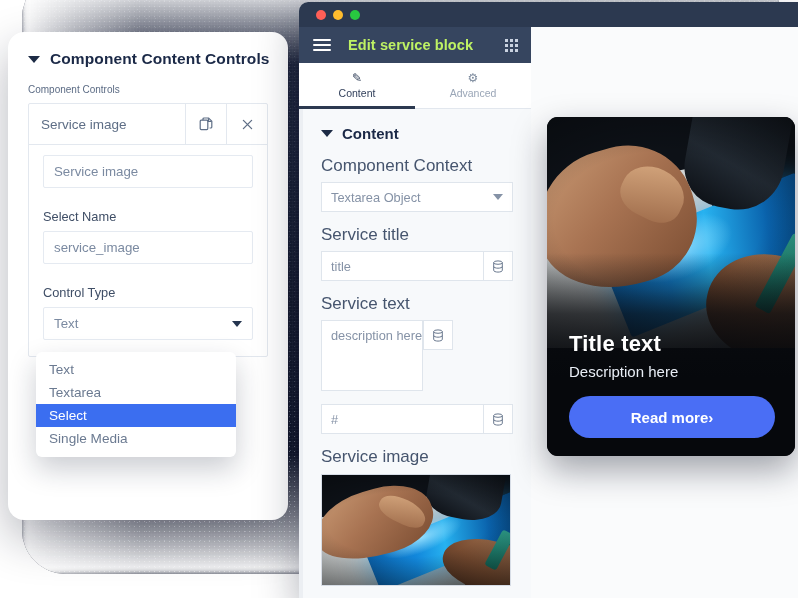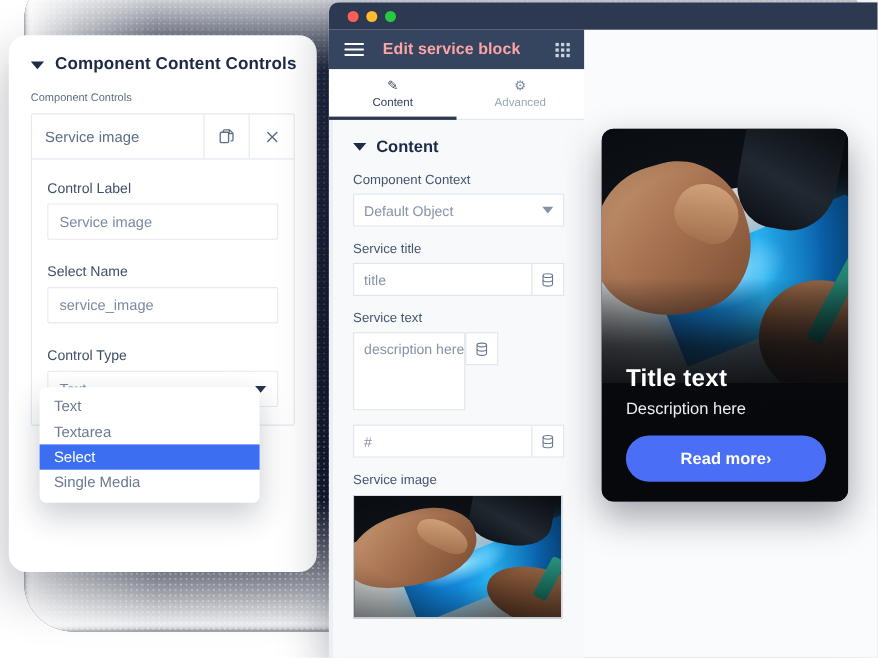--- a/index.html
+++ b/index.html
@@ -94,50 +94,50 @@
     position:absolute;left:299px;top:2px;width:499px;height:596px;
     background:#fafbfc;border-radius:9px 0 0 0;
     box-shadow:0 16px 44px rgba(12,18,38,.34);
     overflow:hidden;
   }
   .titlebar{height:25px;background:#2c3950;display:flex;align-items:center;padding-left:17px;gap:7px;}
   .dot{width:10px;height:10px;border-radius:50%;}
   .appbar{height:36px;background:#36455f;display:flex;align-items:center;width:232px;}
   .hamb{width:18px;margin-left:14px;display:flex;flex-direction:column;gap:3px;}
   .hamb i{display:block;height:2px;background:#fff;border-radius:1px;}
-  .appttl{color:#fca5a5;font-size:14.5px;font-weight:bold;margin-left:17px;letter-spacing:.1px;}
+  .appttl{color:#bef264;font-size:14.5px;font-weight:bold;margin-left:17px;letter-spacing:.1px;}
   .grid3{margin-left:auto;margin-right:13px;display:grid;grid-template-columns:repeat(3,3px);grid-template-rows:repeat(3,3px);gap:2px;}
   .grid3 i{background:#c9d2e0;display:block;width:3px;height:3px;}
 
   .tabs{width:232px;height:45px;background:#fff;display:flex;border-bottom:1px solid #e2e7ee;position:relative;}
   .tab{flex:1;display:flex;flex-direction:column;align-items:center;justify-content:center;gap:3px;font-size:10.5px;}
   .tab .ic{font-size:12px;line-height:12px;}
   .tab.active{color:#33415c;}
   .tab.active .ic{color:#2b3a54;}
   .tab.idle{color:#9aa6b7;}
   .tab.idle .ic{color:#7d8b9e;}
   .tabund{position:absolute;left:0;bottom:-1px;width:116px;height:3px;background:#2c3950;}
 
   .panel{width:232px;height:515px;background:linear-gradient(90deg,#eceff3 0 4px,#f7f9fb 4px 100%);padding:0;}
   .panel-inner{padding:16px 18px 0 22px;}
   .p-head{display:flex;align-items:center;gap:9px;margin-bottom:14px;}
   .p-title{font-size:15px;font-weight:bold;color:#1b2947;}
-  .p-label{font-size:12px;color:#46556e;margin:0 0 6px 0;}
+  .p-label{font-size:17px;color:#46556e;margin:0 0 6px 0;}
   .p-gap{height:13px;}
   .p-fld{height:28px;border:1px solid #dfe5ec;background:#fff;display:flex;align-items:center;font-size:12.8px;color:#8592a6;padding-left:9px;}
   .p-fld.sel{justify-content:space-between;padding-right:9px;}
   .p-combo{display:flex;border-radius:10px;}
   .p-combo .p-fld{flex:1;border-right:none;}
   .dbbtn{width:28px;height:28px;border:1px solid #dfe5ec;background:#fff;display:flex;align-items:center;justify-content:center;}
   .p-area{height:62px;border:1px solid #dfe5ec;background:#fff;font-size:12.8px;color:#8592a6;padding:7px 0 0 9px;}
   .thumb{margin-top:7px;width:188px;height:110px;border:1px solid #d7dde6;overflow:hidden;position:relative;background:#10151b;}
 
   
   #preview{
-    position:absolute;left:547px;top:117px;width:224px;height:339px;
+    position:absolute;left:547px;top:117px;width:248px;height:339px;
     border-radius:11px;overflow:hidden;background:#0b0d12;
     box-shadow:0 14px 34px rgba(10,16,34,.38);
   }
   #preview .pv-text{position:absolute;left:22px;right:20px;bottom:18px;}
   .pv-title{color:#fff;font-size:22px;font-weight:bold;letter-spacing:.2px;}
   .pv-desc{color:#e9eef6;font-size:15px;margin-top:6px;}
   .pv-btn{margin-top:16px;height:42px;border-radius:21px;background:#4a6ef5;color:#fff;
           display:flex;align-items:center;justify-content:center;gap:0;font-size:15px;font-weight:bold;}
   .pv-chev{font-size:15px;font-weight:bold;}
 
@@ -195,21 +195,20 @@
           <path d="M10.4 2.2v3.2h3.2"></path>
         </svg>
       </div>
       <div class="ctrl-btn">
         <svg width="15" height="15" viewBox="0 0 15 15" stroke="#5e6e86" stroke-width="1.3" stroke-linecap="round">
           <path d="M3.4 3.4 L11.6 11.6 M11.6 3.4 L3.4 11.6"></path>
         </svg>
       </div>
     </div>
     <div class="ctrl-body">
-      <div class="fld-label">Control Label</div>
       <div class="fld">Service image</div>
 
       <div class="p-gap"></div>
       <div class="fld-label">Select Name</div>
       <div class="fld">service_image</div>
 
       <div class="p-gap"></div>
       <div class="fld-label">Control Type</div>
       <div class="fld select">
         <span>Text</span>
@@ -269,21 +268,21 @@
   <div class="panel">
     <div class="panel-inner">
 
       <div class="p-head">
         <span class="caret"></span>
         <span class="p-title">Content</span>
       </div>
 
       <div class="p-label">Component Context</div>
       <div class="p-fld sel">
-        <span>Default Object</span>
+        <span>Textarea Object</span>
         <span class="selcaret" style="border-top-color:#8592a6"></span>
       </div>
 
       <div class="p-gap"></div>
       <div class="p-label">Service title</div>
       <div class="p-combo">
         <div class="p-fld">title</div>
         <div class="dbbtn">
           <svg width="12" height="13" viewBox="0 0 12 13" stroke="#69788e" stroke-width="1" fill="none">
             <ellipse cx="6" cy="2.6" rx="4.3" ry="1.7"></ellipse>

